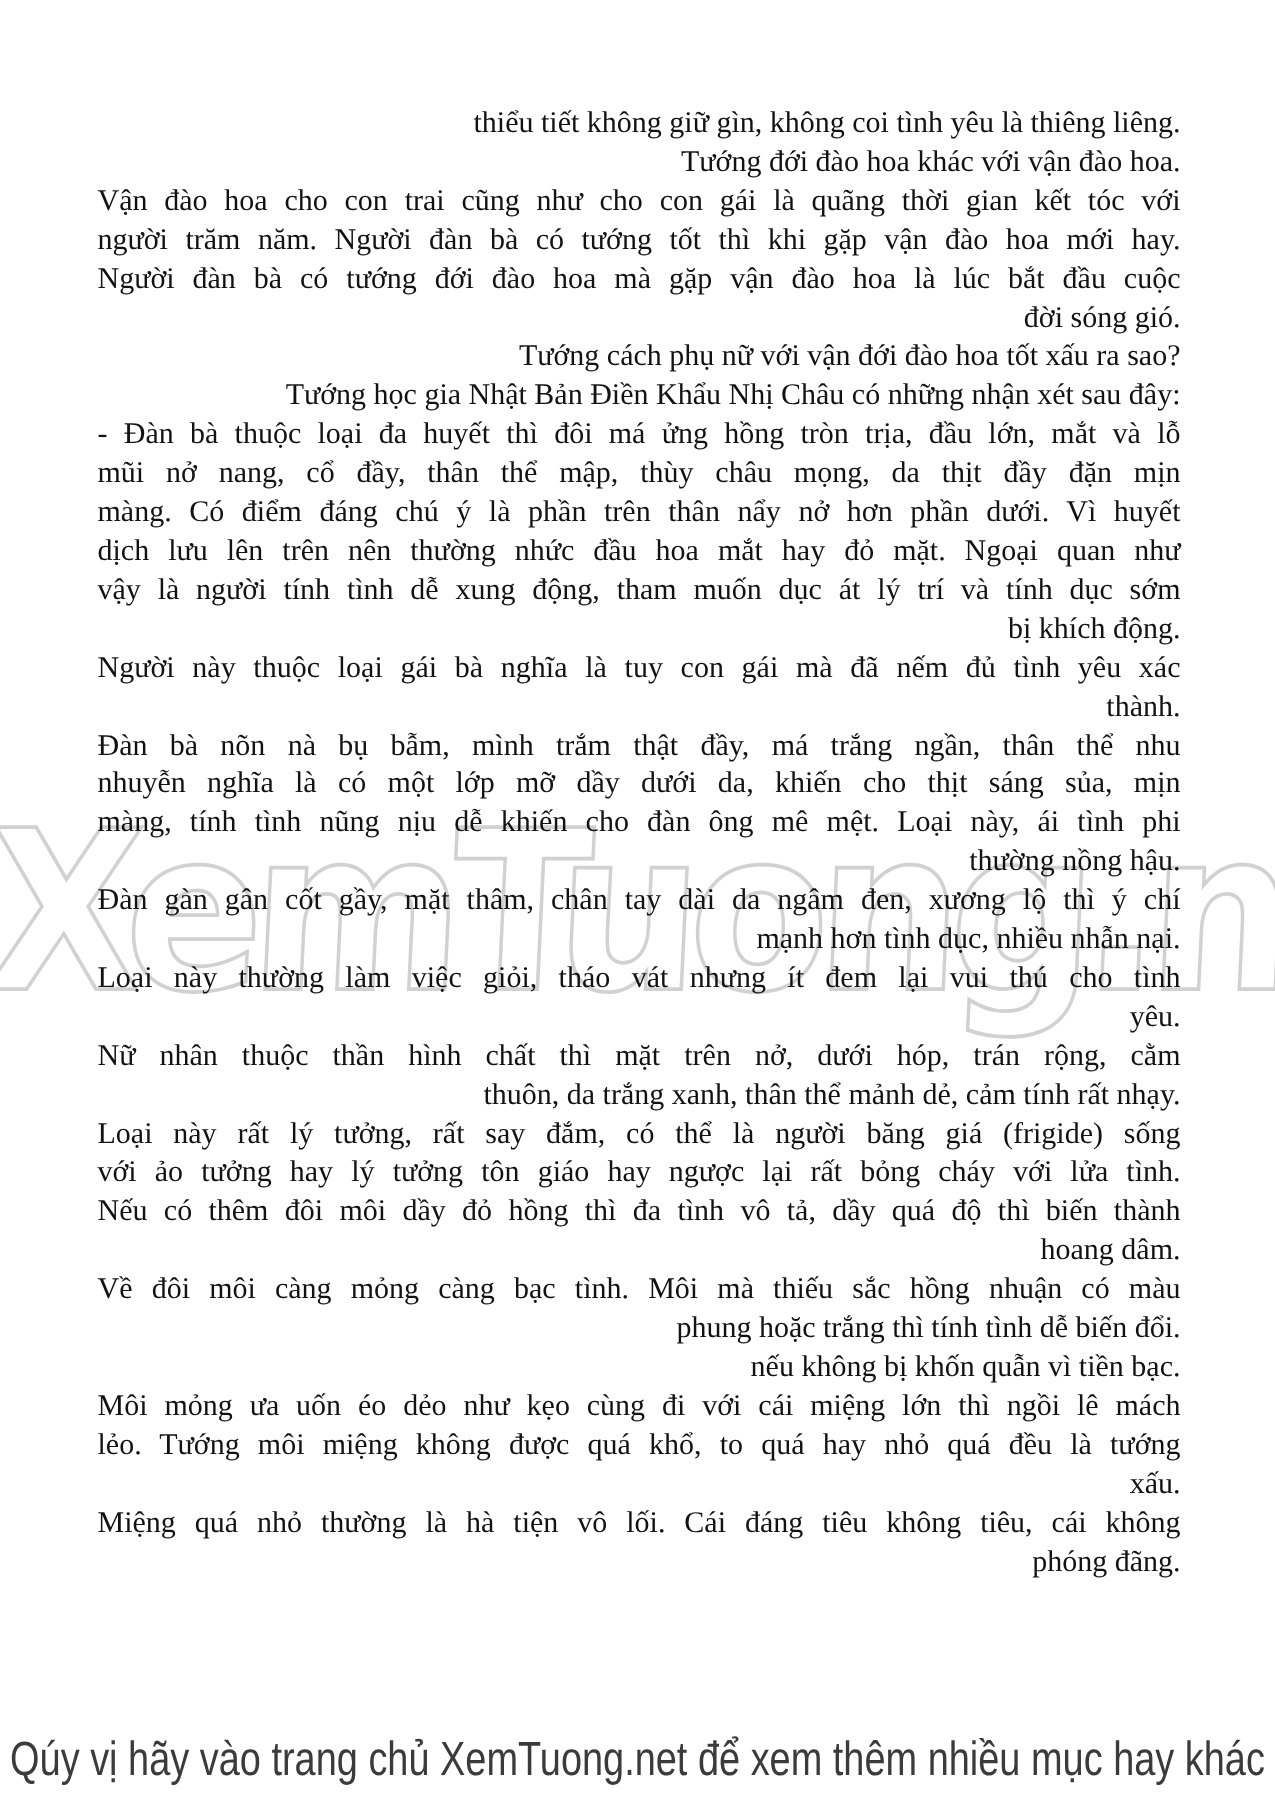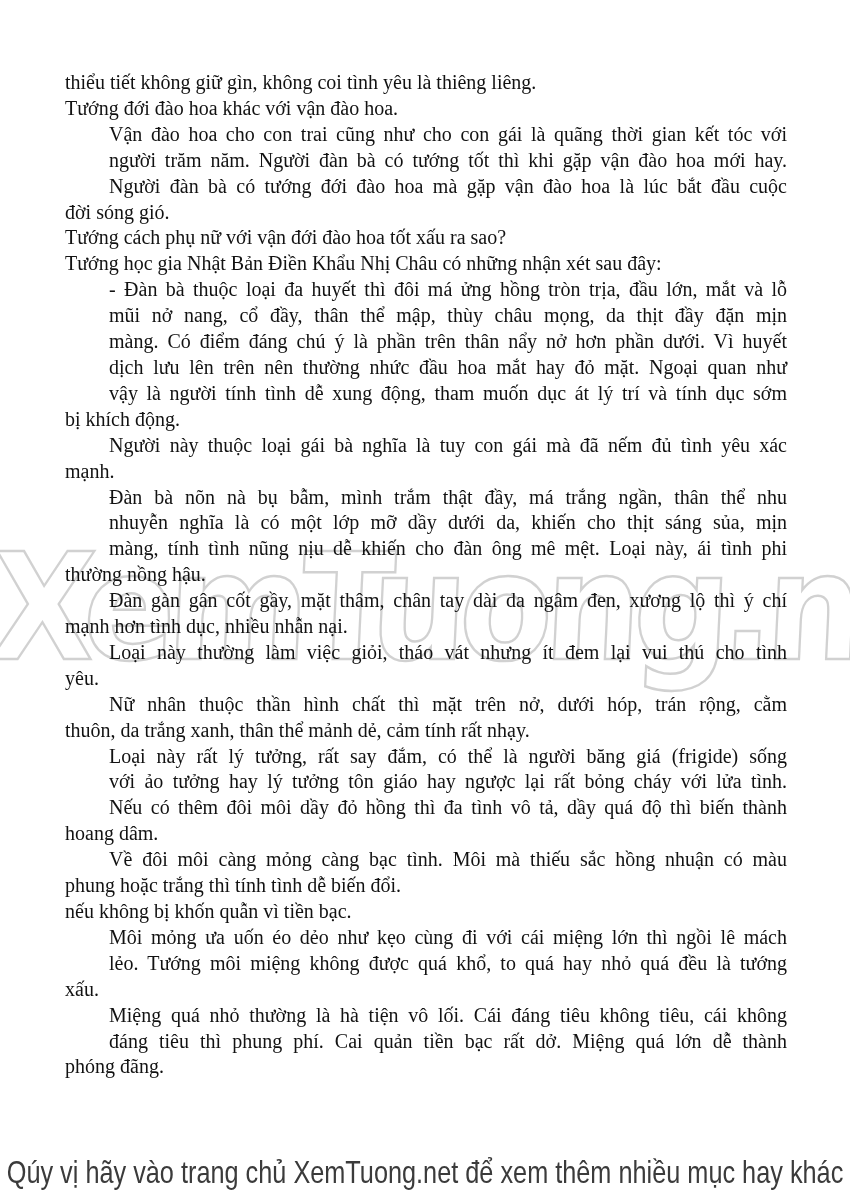--- a/index.html
+++ b/index.html
@@ -43,28 +43,27 @@
     top: 70px;
     left: 65px;
     width: 722px;
     z-index: 2;
     color: #121212;
     font-size: 20px;
     line-height: 25.9px;
   }
   .line {
     min-height: 25.9px;
-    text-align: left;
+    text-align: right;
     white-space: nowrap;
   }
   .line.j {
     white-space: normal;
     text-align: justify;
     text-align-last: justify;
-    margin-left: 44px;
   }
   
   .footer {
     position: absolute;
     top: 1152px;
     left: 50%;
     z-index: 2;
     font-family: "Liberation Sans", "DejaVu Sans", sans-serif;
     font-size: 32px;
     line-height: 40px;
@@ -91,21 +90,21 @@
       <div class="line">đời sóng gió.</div>
       <div class="line">Tướng cách phụ nữ với vận đới đào hoa tốt xấu ra sao?</div>
       <div class="line">Tướng học gia Nhật Bản Điền Khẩu Nhị Châu có những nhận xét sau đây:</div>
       <div class="line j">- Đàn bà thuộc loại đa huyết thì đôi má ửng hồng tròn trịa, đầu lớn, mắt và lỗ</div>
       <div class="line j">mũi nở nang, cổ đầy, thân thể mập, thùy châu mọng, da thịt đầy đặn mịn</div>
       <div class="line j">màng. Có điểm đáng chú ý là phần trên thân nẩy nở hơn phần dưới. Vì huyết</div>
       <div class="line j">dịch lưu lên trên nên thường nhức đầu hoa mắt hay đỏ mặt. Ngoại quan như</div>
       <div class="line j">vậy là người tính tình dễ xung động, tham muốn dục át lý trí và tính dục sớm</div>
       <div class="line">bị khích động.</div>
       <div class="line j">Người này thuộc loại gái bà nghĩa là tuy con gái mà đã nếm đủ tình yêu xác</div>
-      <div class="line">mạnh.</div>
+      <div class="line">thành.</div>
       <div class="line j">Đàn bà nõn nà bụ bẫm, mình trắm thật đầy, má trắng ngần, thân thể nhu</div>
       <div class="line j">nhuyễn nghĩa là có một lớp mỡ dầy dưới da, khiến cho thịt sáng sủa, mịn</div>
       <div class="line j">màng, tính tình nũng nịu dễ khiến cho đàn ông mê mệt. Loại này, ái tình phi</div>
       <div class="line">thường nồng hậu.</div>
       <div class="line j">Đàn gàn gân cốt gầy, mặt thâm, chân tay dài da ngâm đen, xương lộ thì ý chí</div>
       <div class="line">mạnh hơn tình dục, nhiều nhẫn nại.</div>
       <div class="line j">Loại này thường làm việc giỏi, tháo vát nhưng ít đem lại vui thú cho tình</div>
       <div class="line">yêu.</div>
       <div class="line j">Nữ nhân thuộc thần hình chất thì mặt trên nở, dưới hóp, trán rộng, cằm</div>
       <div class="line">thuôn, da trắng xanh, thân thể mảnh dẻ, cảm tính rất nhạy.</div>
@@ -113,21 +112,20 @@
       <div class="line j">với ảo tưởng hay lý tưởng tôn giáo hay ngược lại rất bỏng cháy với lửa tình.</div>
       <div class="line j">Nếu có thêm đôi môi dầy đỏ hồng thì đa tình vô tả, dầy quá độ thì biến thành</div>
       <div class="line">hoang dâm.</div>
       <div class="line j">Về đôi môi càng mỏng càng bạc tình. Môi mà thiếu sắc hồng nhuận có màu</div>
       <div class="line">phung hoặc trắng thì tính tình dễ biến đổi.</div>
       <div class="line">nếu không bị khốn quẫn vì tiền bạc.</div>
       <div class="line j">Môi mỏng ưa uốn éo dẻo như kẹo cùng đi với cái miệng lớn thì ngồi lê mách</div>
       <div class="line j">lẻo. Tướng môi miệng không được quá khổ, to quá hay nhỏ quá đều là tướng</div>
       <div class="line">xấu.</div>
       <div class="line j">Miệng quá nhỏ thường là hà tiện vô lối. Cái đáng tiêu không tiêu, cái không</div>
-      <div class="line j">đáng tiêu thì phung phí. Cai quản tiền bạc rất dở. Miệng quá lớn dễ thành</div>
       <div class="line">phóng đãng.</div>
     </div>
 
   <div class="footer">
     <span>Qúy vị hãy vào trang chủ </span><span class="site">XemTuong.net</span><span> để xem thêm nhiều mục hay khác</span>
   </div>
 
 </div>
 
 </body></html>

